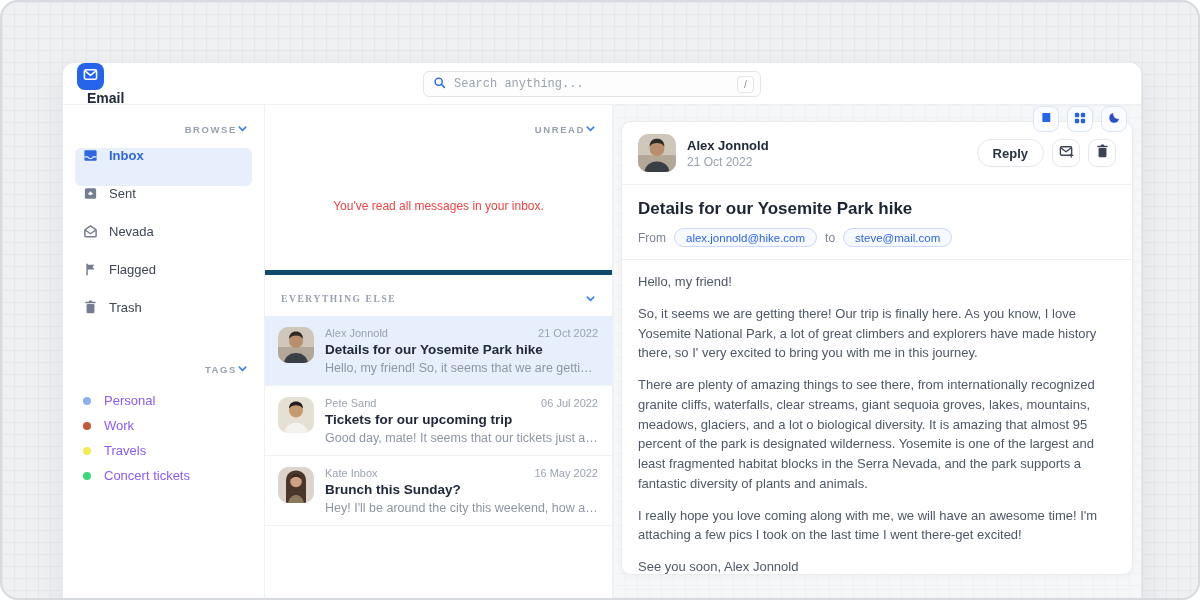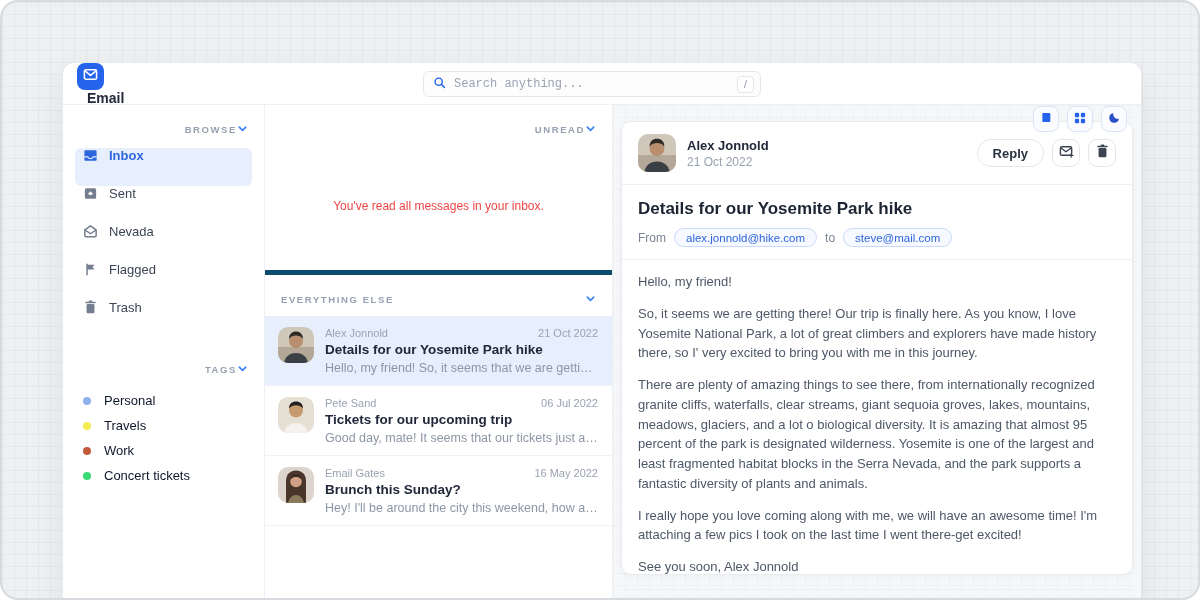--- a/index.html
+++ b/index.html
@@ -39,27 +39,27 @@
   .section-head { display:flex; align-items:center; justify-content:flex-end;
     padding:0 4px; margin-bottom:10px; }
   .section-title { font-size:9.5px; font-weight:700; letter-spacing:1.6px; color:#97a0b1; }
   .nav-item { display:flex; gap:11px; height:38px; padding:0 8px;
     border-radius:6px; font-size:13px; color:#3d4556; cursor:pointer; }
   .nav-item .nicon { width:15px; display:flex; justify-content:center; color:#757e90; }
   .nav-item.selected { background:#e7effd; color:#2d66dd; font-weight:600; }
   .nav-item.selected .nicon { color:#2d66dd; }
   .tags-block { margin-top:22px; }
   .tag-item { display:flex; align-items:center; gap:13px; height:25px; padding:0 8px;
-    font-size:13px; color:#0f172a; cursor:pointer; }
+    font-size:13px; color:#8b5cf6; cursor:pointer; }
   .dot { width:8px; height:8px; border-radius:50%; }
 
   .maillist { width:348px; border-right:1px solid #eef0f3; display:flex; flex-direction:column; background:#fff; }
   .unread-sec { height:170px; border-bottom:5px solid #0c4a6e; display:flex; flex-direction:column; }
   .unread-sec .section-head, .ee-head { padding:15px 16px 8px 16px; margin-bottom:0; }
-  .ee-head { display:flex; align-items:center; justify-content:space-between; }
+  .ee-head { display:flex; align-items:center; justify-content:space-between;font-family:Liberation Serif, serif; }
   .empty-msg { flex:1; display:flex; align-items:center; justify-content:center;
     font-size:12px; color:#ef4444; padding-bottom:4px; }
   .mail-item { display:flex; gap:11px; padding:11px 14px 10px 13px; border-bottom:1px solid #f0f2f5; cursor:pointer; }
   .mail-item.selected { background:#e7effd; }
   .avatar { width:36px; height:36px; border-radius:10px; overflow:hidden; flex:0 0 auto; }
   .avatar svg { display:block; }
   .mi-body { flex:1; min-width:0; }
   .mi-top { display:flex; justify-content:space-between; align-items:baseline; }
   .mi-sender { font-size:11px; color:#9aa3b2; }
   .mi-date { font-size:11px; color:#9aa3b2; }
@@ -216,26 +216,26 @@
               <svg width="11" height="11" viewBox="0 0 12 12">
                   <path d="m2.5 4.5 3.5 3.5 3.5-3.5" fill="none" stroke="#3b82f6" stroke-width="1.8" stroke-linecap="round" stroke-linejoin="round"></path>
                 </svg>
             </span>
           </div>
           <div class="tag-item">
             <span class="dot" style="background-color: rgb(143, 176, 240);"></span>
             <span>Personal</span>
           </div>
           <div class="tag-item">
+            <span class="dot" style="background-color: rgb(192, 90, 58);"></span>
+            <span>Work</span>
+          </div>
+          <div class="tag-item">
             <span class="dot" style="background-color: rgb(244, 236, 83);"></span>
             <span>Travels</span>
-          </div>
-          <div class="tag-item">
-            <span class="dot" style="background-color: rgb(192, 90, 58);"></span>
-            <span>Work</span>
           </div>
           <div class="tag-item">
             <span class="dot" style="background-color: rgb(59, 217, 119);"></span>
             <span>Concert tickets</span>
           </div>
         </div>
       </div>
 
       <div class="maillist">
         <div class="unread-sec">
@@ -303,21 +303,21 @@
             <svg width="36" height="36" viewBox="0 0 36 36">
                 <rect width="36" height="36" fill="#ddd5cd"></rect>
                 <path d="M8 36V14c0-7 4.5-10.5 10-10.5S28 7 28 14v22z" fill="#4a352a"></path>
                 <circle cx="18" cy="14.5" r="5.8" fill="#cfa083"></circle>
                 <path d="M12.6 12.5c.4-3.6 2.4-5.2 5.4-5.2s5 1.6 5.4 5.2c-1.6-1.8-3.2-2.4-5.4-2.4s-3.8.6-5.4 2.4z" fill="#3a2a20"></path>
                 <path d="M10 36c1.4-5.5 4.5-8 8-8s6.6 2.5 8 8z" fill="#8a7a5a"></path>
               </svg>
           </div>
           <div class="mi-body">
             <div class="mi-top">
-              <span class="mi-sender">Email Gates</span>
+              <span class="mi-sender">Kate Inbox</span>
               <span class="mi-date">16 May 2022</span>
             </div>
             <div class="mi-subject">Brunch this Sunday?</div>
             <div class="mi-preview">Hey! I'll be around the city this weekend, how about a...</div>
           </div>
         </div>
       </div>
 
       <div class="reader">
         <div class="mail-card">

